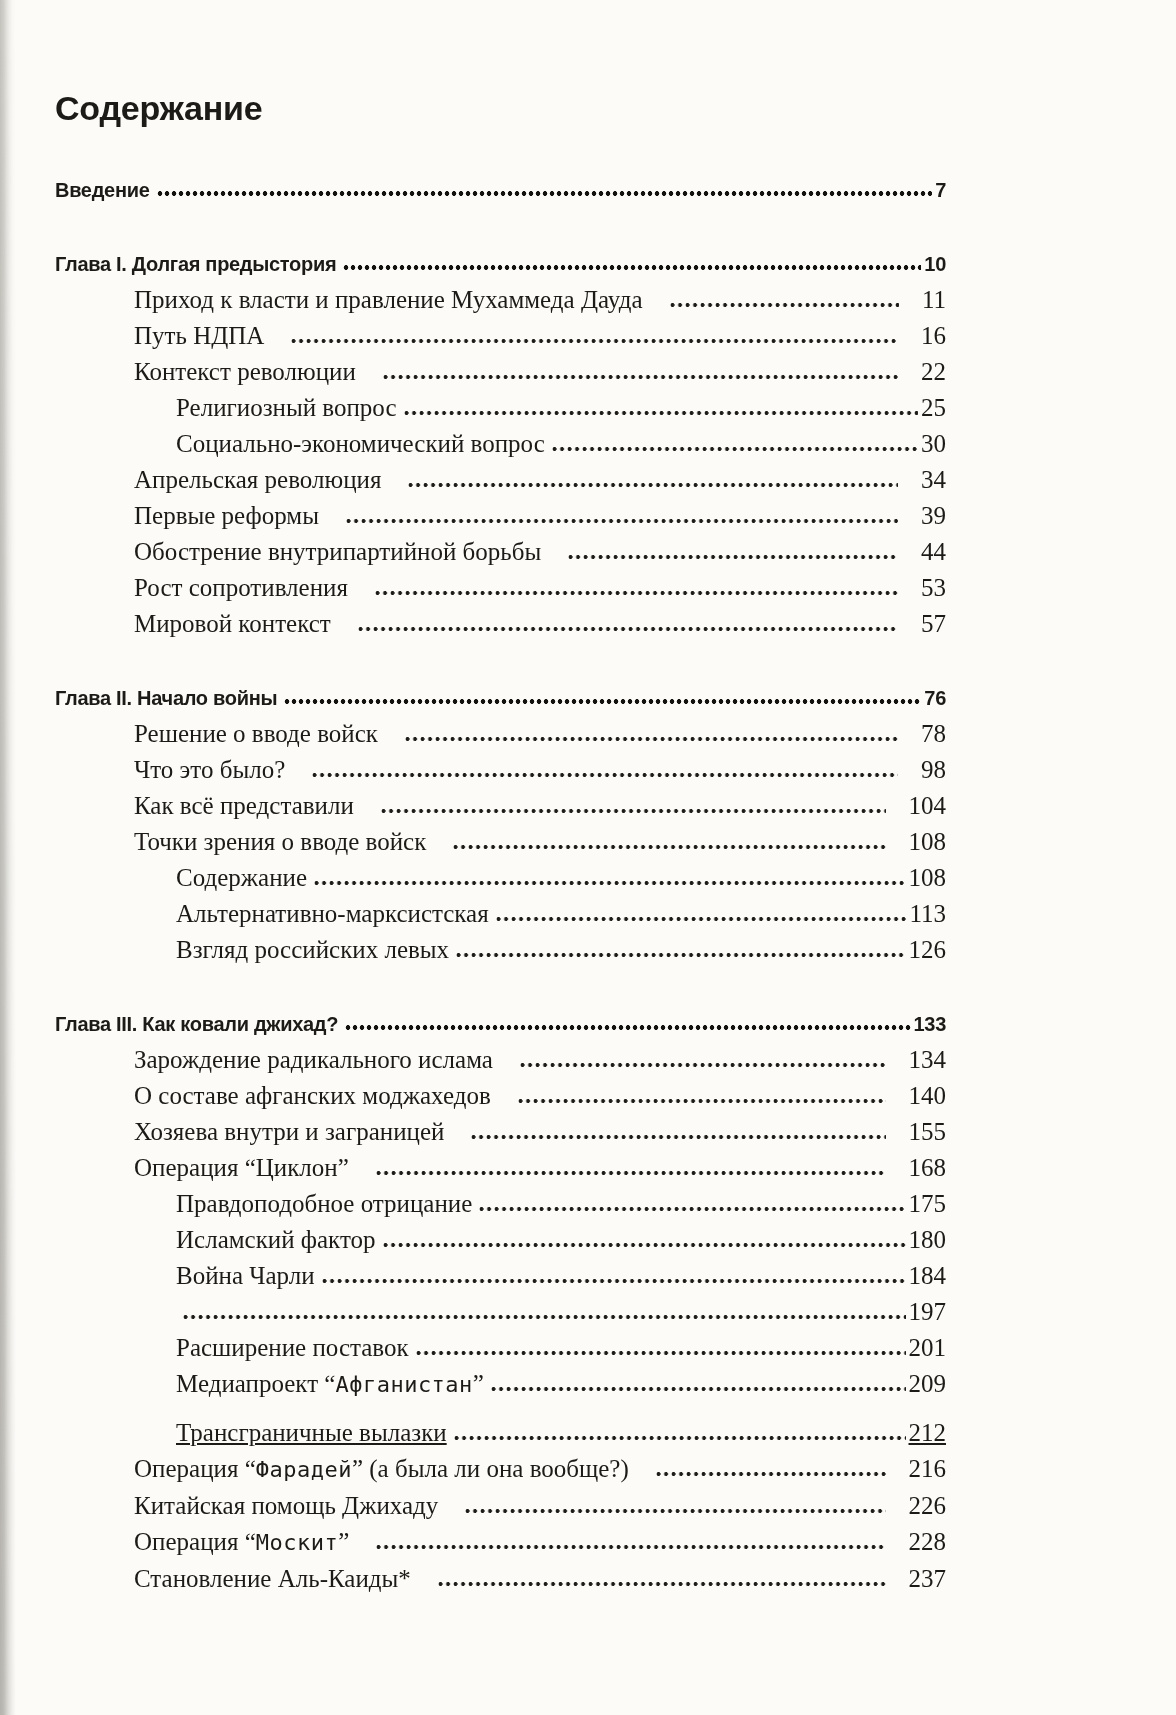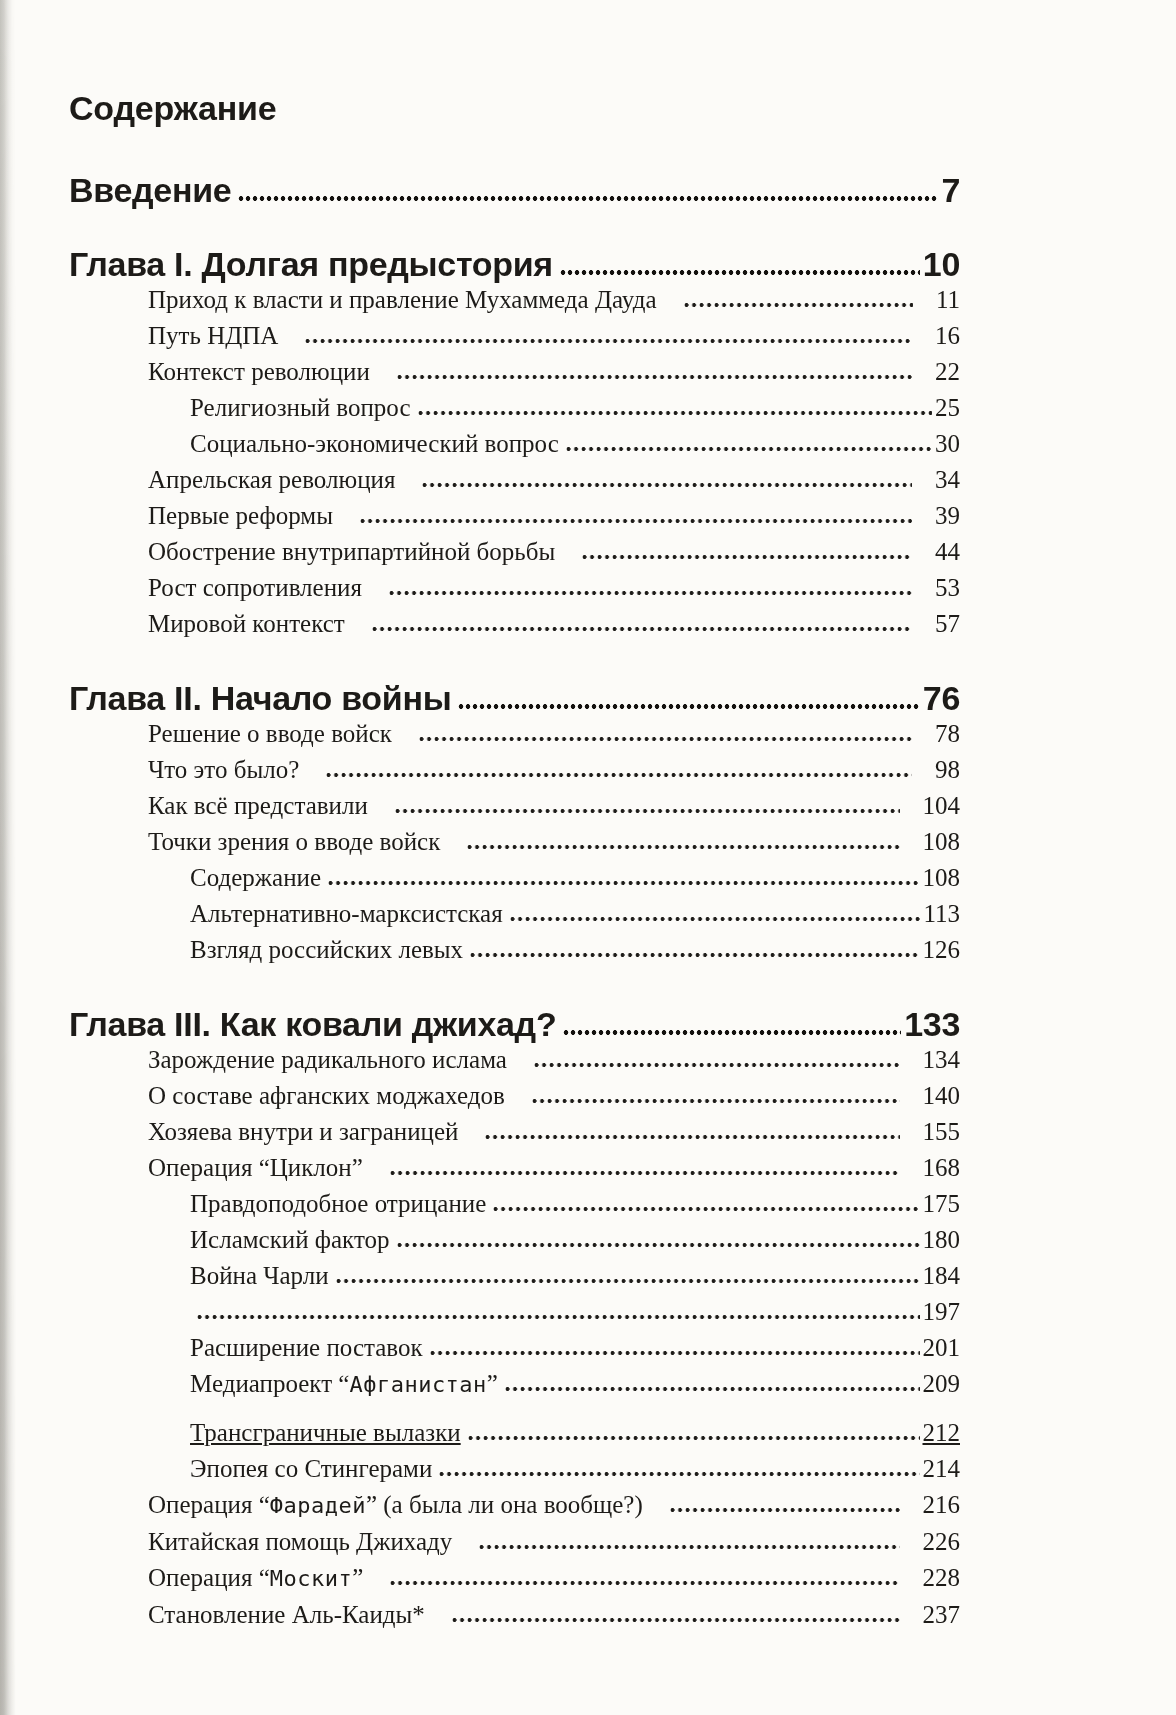--- a/index.html
+++ b/index.html
@@ -17,21 +17,21 @@
     left: 0; top: 0; bottom: 0;
     width: 16px;
     background:
       linear-gradient(to bottom, rgba(150,148,140,0.10), rgba(130,128,120,0.30)),
       linear-gradient(to right, rgba(140,138,130,0.45), rgba(140,138,130,0) 80%);
     -webkit-mask-image: linear-gradient(to right, #000 25%, transparent);
             mask-image: linear-gradient(to right, #000 25%, transparent);
   }
   .toc {
     position: absolute;
-    left: 69px;
+    left: 55px;
     top: 88px;
     width: 891px;
     color: #1d1b18;
   }
   .title {
     font-family: "Liberation Sans", sans-serif;
     font-weight: 700;
     font-size: 34px;
     letter-spacing: -0.2px;
     line-height: 40px;
@@ -39,21 +39,21 @@
   }
   .row {
     display: flex;
     align-items: baseline;
     line-height: 36px;
   }
   .row.serif { font-family: "Liberation Serif", serif; font-size: 25px; }
   .row.bold  {
     font-family: "Liberation Sans", sans-serif;
     font-weight: 700;
-    font-size: 34px;
+    font-size: 20px;
     letter-spacing: -0.3px;
   }
   .row .label { white-space: nowrap; }
   .lvl1 { padding-left: 79px; gap: 20px; }
   .lvl2 { padding-left: 121px; }
   .gap-large { margin-top: 38px; }
   .gap-small { margin-top: 12px; text-decoration: underline; }
   .leader {
     flex: 1 1 auto;
     height: 6px;
@@ -236,25 +236,20 @@
       <div class="row lvl2 serif">
         <span class="label"><span>Медиапроект “</span><span class="typewriter">Афганистан</span><span>”</span></span>
         <span class="leader"></span>
         <span class="pagenum">209</span>
       </div>
       <div class="row lvl2 serif gap-small">
         <span class="label"><span>Трансграничные вылазки</span></span>
         <span class="leader"></span>
         <span class="pagenum">212</span>
       </div>
-      <div class="row lvl2 serif">
-        <span class="label"><span>Эпопея со Стингерами</span></span>
-        <span class="leader"></span>
-        <span class="pagenum">214</span>
-      </div>
       <div class="row lvl1 serif">
         <span class="label"><span>Операция “</span><span class="typewriter">Фарадей</span><span>” (а была ли она вообще?)</span></span>
         <span class="leader"></span>
         <span class="pagenum">216</span>
       </div>
       <div class="row lvl1 serif">
         <span class="label"><span>Китайская помощь Джихаду</span></span>
         <span class="leader"></span>
         <span class="pagenum">226</span>
       </div>

